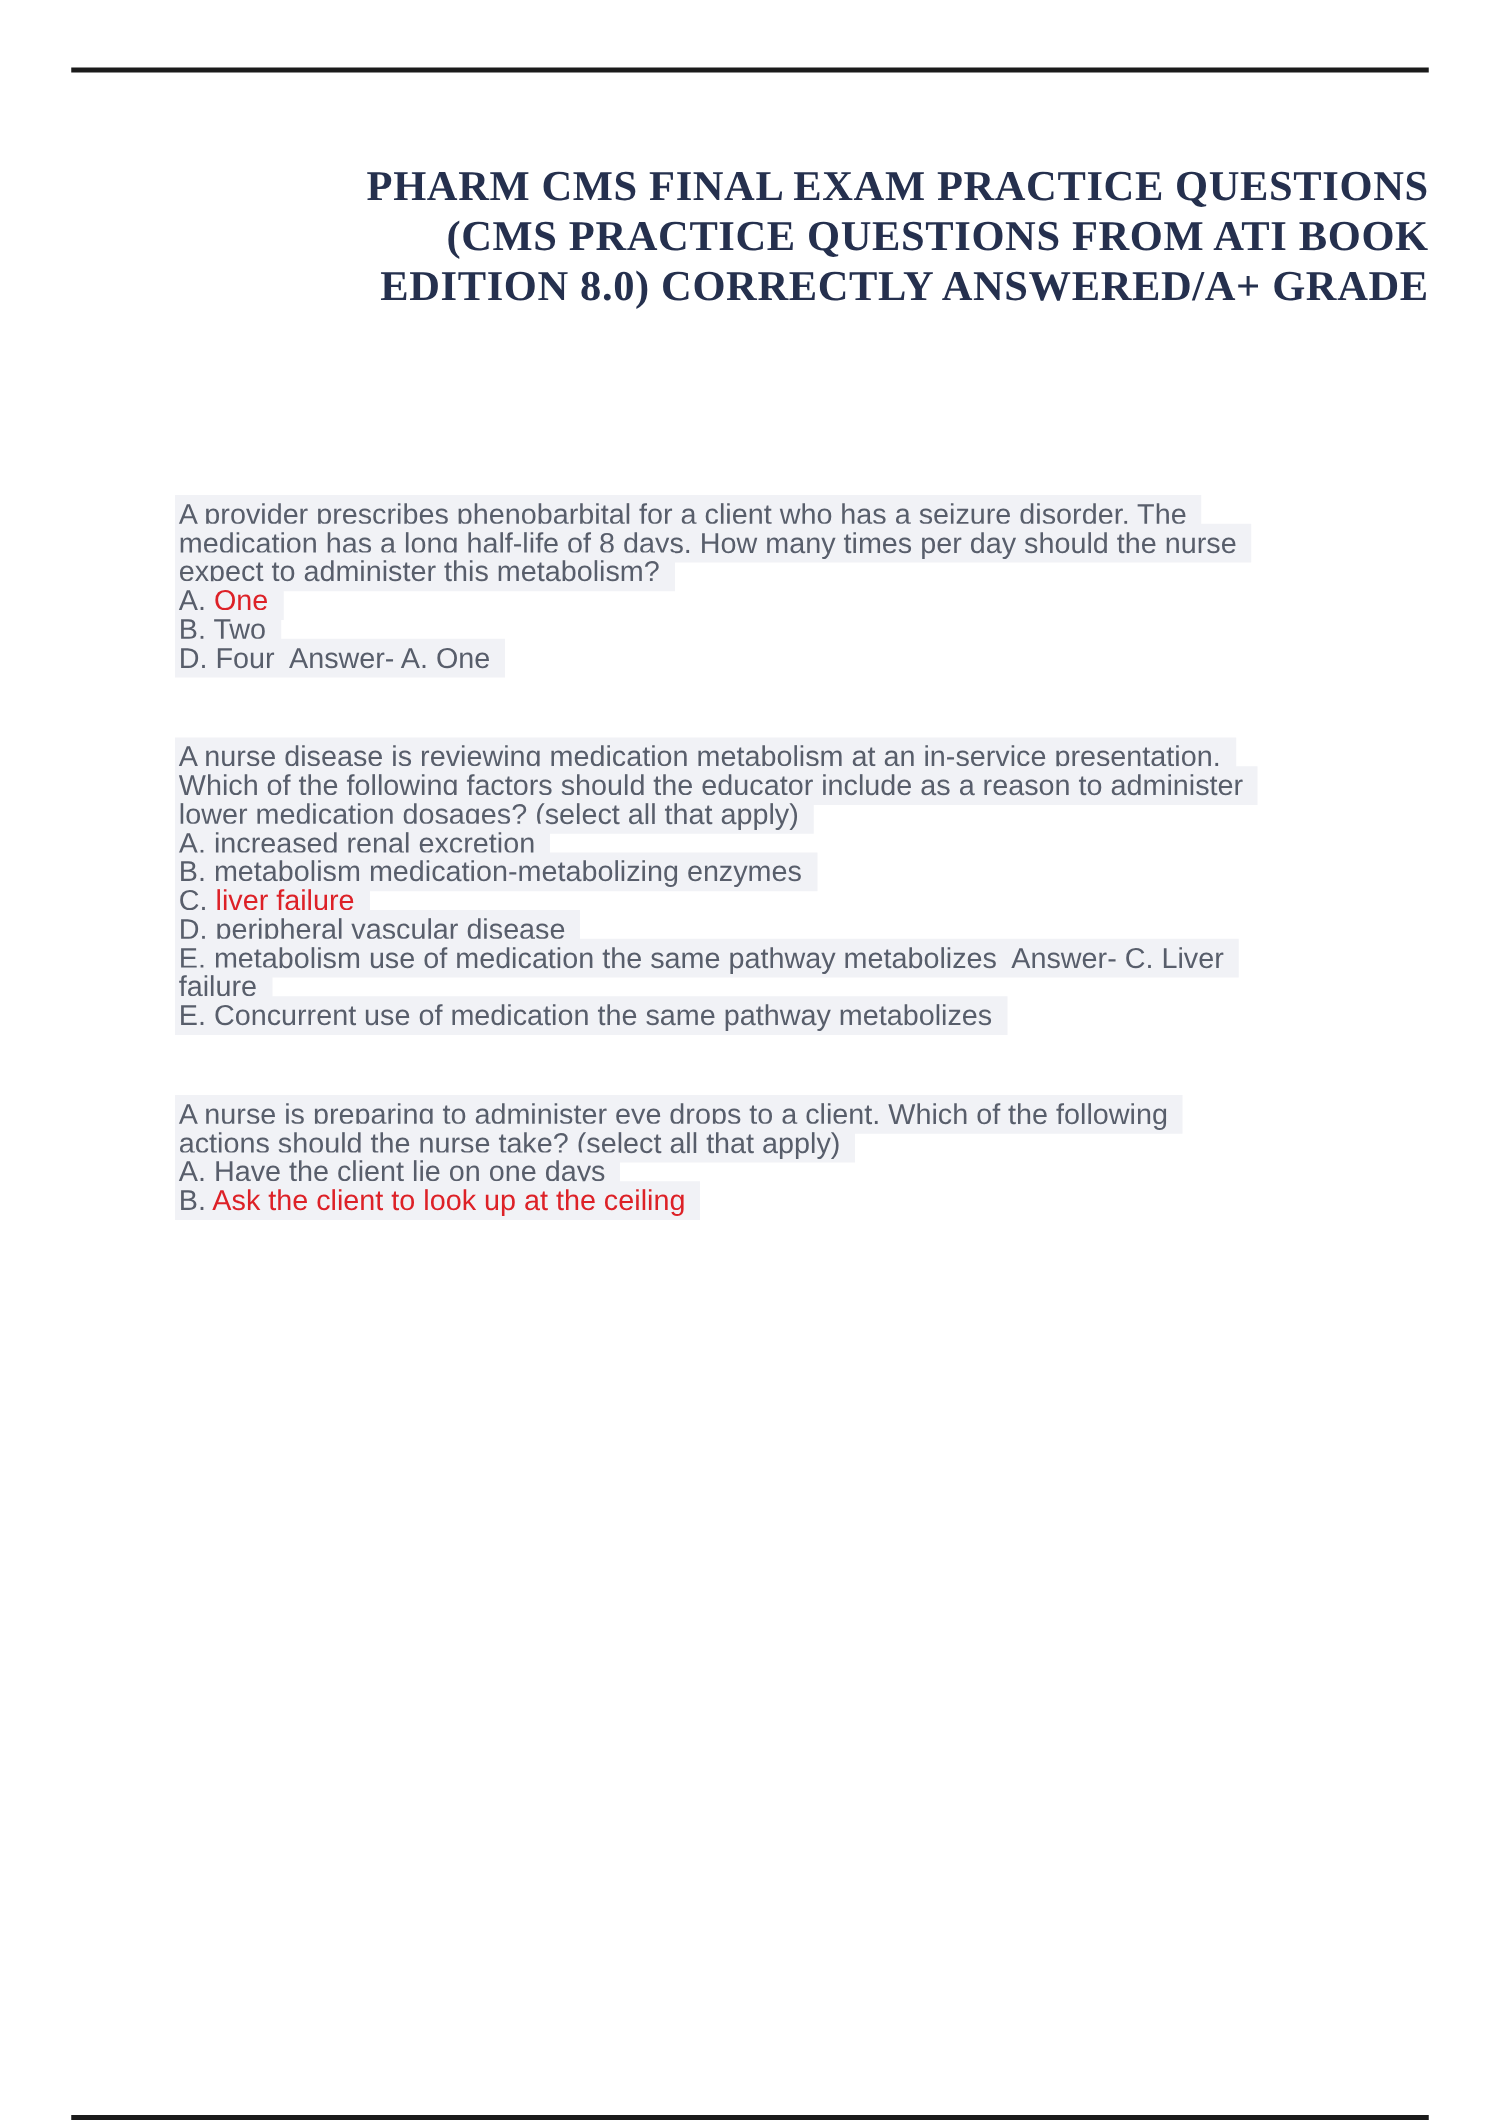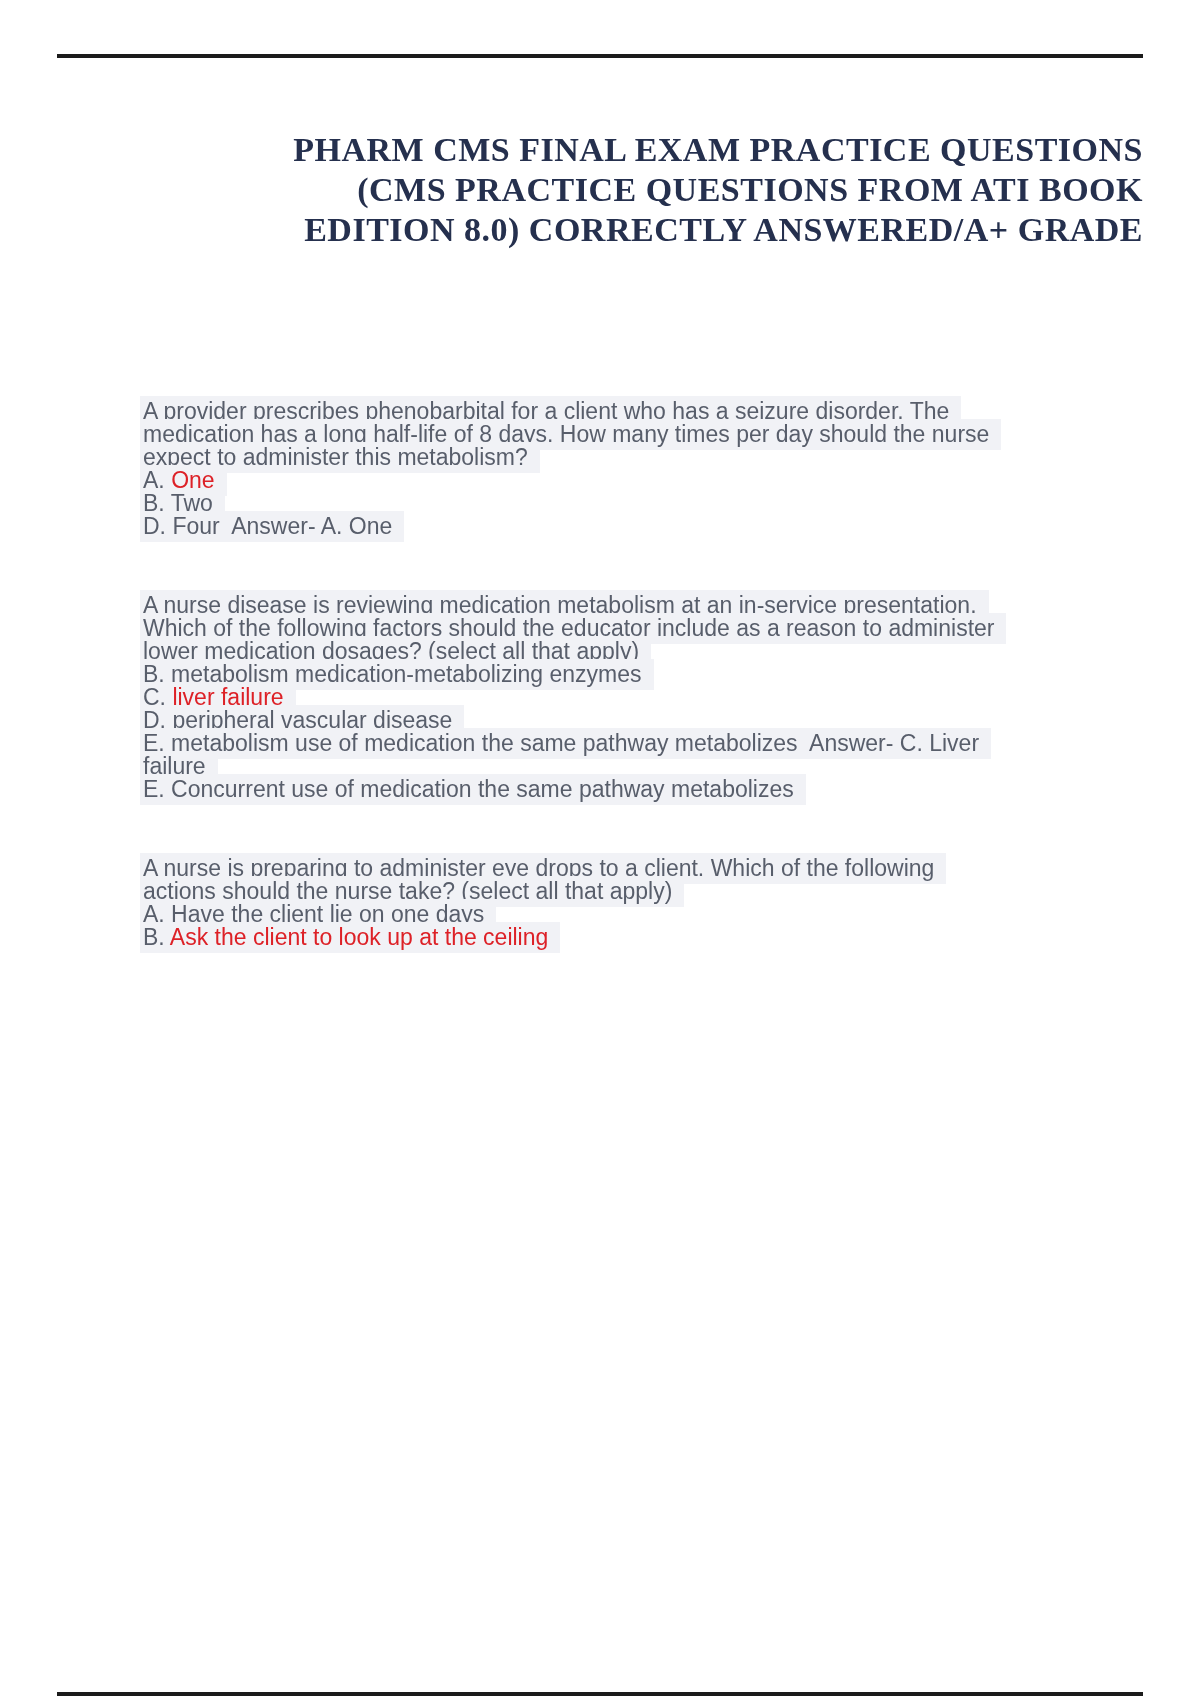--- a/index.html
+++ b/index.html
@@ -79,20 +79,21 @@
         <div class="line"><span class="hl"><span>medication has a long half-life of 8 days. How many times per day should the nurse</span></span></div>
         <div class="line"><span class="hl"><span>expect to administer this metabolism?</span></span></div>
         <div class="line"><span class="hl"><span>A. </span><span class="ans">One</span></span></div>
         <div class="line"><span class="hl"><span>B. Two</span></span></div>
         <div class="line"><span class="hl"><span>D. Four  Answer- A. One</span></span></div>
       </div>
       <div class="question">
         <div class="line"><span class="hl"><span>A nurse disease is reviewing medication metabolism at an in-service presentation.</span></span></div>
         <div class="line"><span class="hl"><span>Which of the following factors should the educator include as a reason to administer</span></span></div>
         <div class="line"><span class="hl"><span>lower medication dosages? (select all that apply)</span></span></div>
+        <div class="line"><span class="hl"><span>A. increased renal excretion</span></span></div>
         <div class="line"><span class="hl"><span>B. metabolism medication-metabolizing enzymes</span></span></div>
         <div class="line"><span class="hl"><span>C. </span><span class="ans">liver failure</span></span></div>
         <div class="line"><span class="hl"><span>D. peripheral vascular disease</span></span></div>
         <div class="line"><span class="hl"><span>E. metabolism use of medication the same pathway metabolizes  Answer- C. Liver</span></span></div>
         <div class="line"><span class="hl"><span>failure</span></span></div>
         <div class="line"><span class="hl"><span>E. Concurrent use of medication the same pathway metabolizes</span></span></div>
       </div>
       <div class="question">
         <div class="line"><span class="hl"><span>A nurse is preparing to administer eye drops to a client. Which of the following</span></span></div>
         <div class="line"><span class="hl"><span>actions should the nurse take? (select all that apply)</span></span></div>

